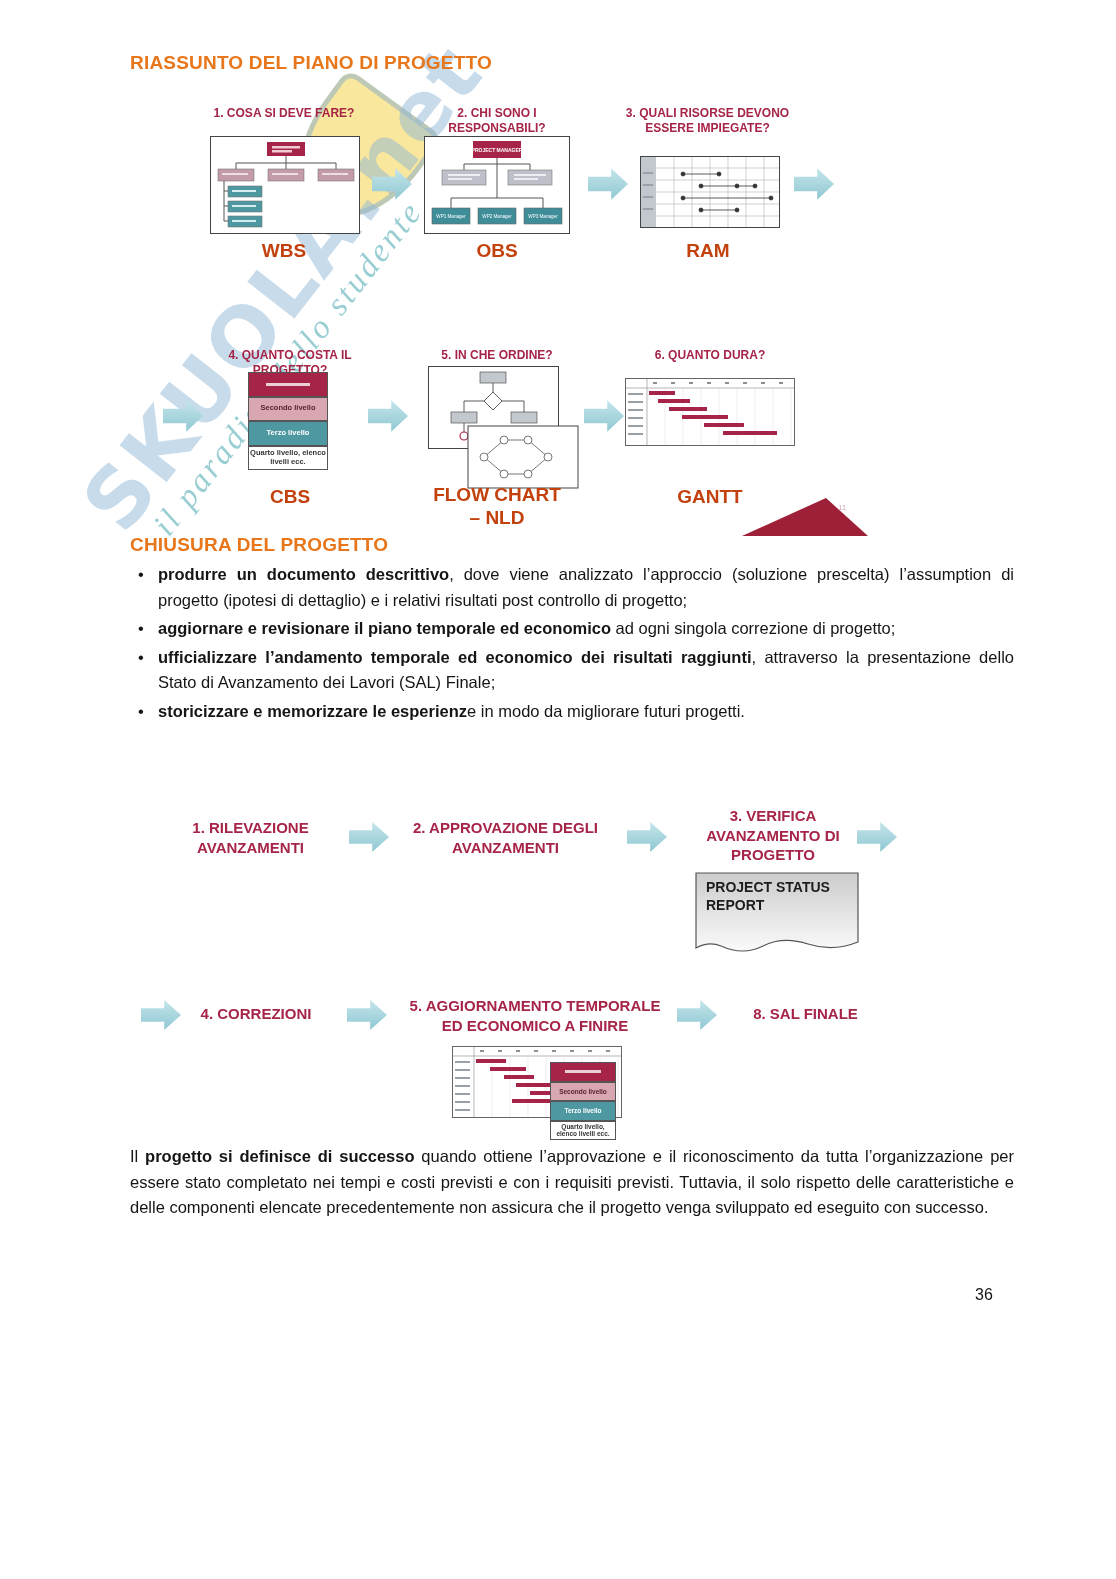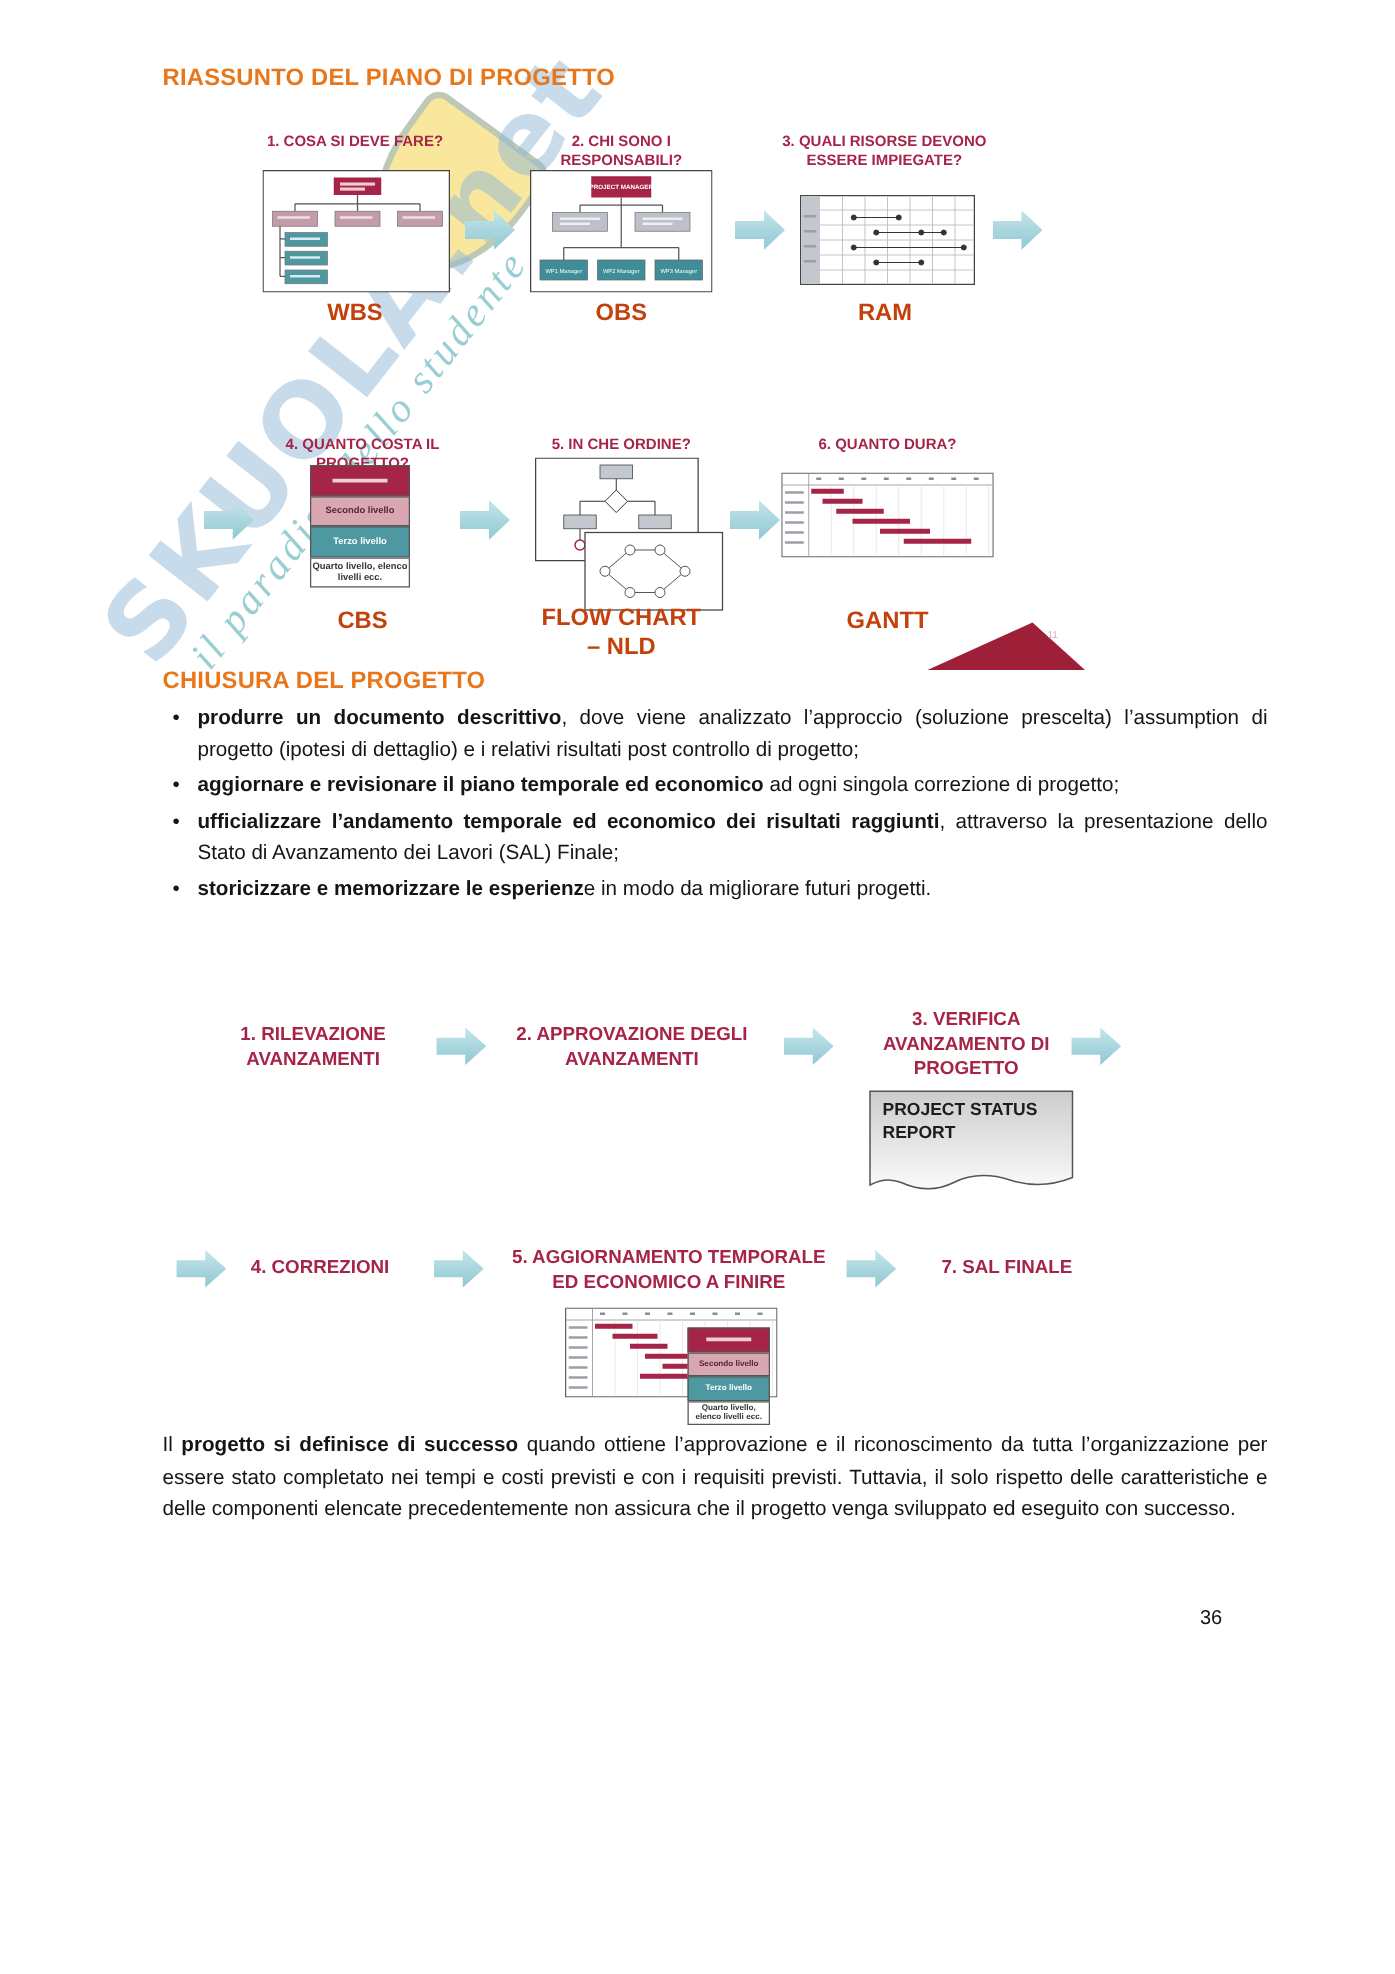--- a/index.html
+++ b/index.html
@@ -32,21 +32,21 @@
     color:rgba(70,165,175,0.55);white-space:nowrap;}
 
   
   .h-orange{color:var(--orange);font-size:19px;font-weight:700;margin:0 0 6px 0;letter-spacing:.2px;}
   .text-block p,.text-block li{font-size:16.5px;line-height:1.55;text-align:justify;margin:0;}
   .intro{margin:2px 0 4px 0 !important;}
   .bullets{list-style:none;margin:2px 0 0 0;padding:0;}
   .bullets li{position:relative;padding-left:28px;margin-bottom:3px;}
   .bullets li::before{content:"\2022";position:absolute;left:8px;top:0;}
   .success-p{margin-top:2px !important;}
-  .pagenum{font-size:16px;text-align:left;}
+  .pagenum{font-size:16px;text-align:center;}
 
   
   .q{color:var(--red);font-weight:700;font-size:12px;line-height:1.25;text-align:center;margin-top:12px;}
   .lbl{color:#c2410c;font-weight:700;font-size:19px;line-height:1.2;text-align:center;white-space:pre-line;}
   .step{color:var(--red);font-weight:700;font-size:15px;line-height:1.3;text-align:center;}
 
   
   .arrow{background:linear-gradient(180deg,#c8e7ec 0%,#8cc6d1 100%);
     clip-path:polygon(0% 30%,58% 30%,58% 6%,100% 50%,58% 94%,58% 70%,0% 70%);}
 
@@ -337,21 +337,21 @@
         <path d="M3,3 H165 V72 Q140,82 115,74 Q90,66 70,76 Q50,86 28,76 Q16,71 3,78 Z" fill="url(#docg)" stroke="#555" stroke-width="1.2"></path>
       </svg>
       <div class="psr-text">PROJECT STATUS REPORT</div>
     </div>
 
     <div class="arrow abs" style="left:141px;top:998px;width:40px;height:34px"></div>
     <div class="step abs" style="left:186px;top:1004px;width:140px">4. CORREZIONI</div>
     <div class="arrow abs" style="left:347px;top:998px;width:40px;height:34px"></div>
     <div class="step abs" style="left:404px;top:996px;width:262px">5. AGGIORNAMENTO TEMPORALE ED ECONOMICO A FINIRE</div>
     <div class="arrow abs" style="left:677px;top:998px;width:40px;height:34px"></div>
-    <div class="step abs" style="left:733px;top:1004px;width:145px">7. SAL FINALE</div>
+    <div class="step abs" style="left:733px;top:1004px;width:145px">8. SAL FINALE</div>
 
     <svg class="abs" style="left:452px;top:1046px" width="170" height="72" viewBox="0 0 170 72">
       <rect x="0.5" y="0.5" width="169" height="71" fill="#fff" stroke="#666"></rect>
       <line x1="22" y1="1" x2="22" y2="71" stroke="#999" stroke-width="0.7"></line>
       <line x1="1" y1="10" x2="169" y2="10" stroke="#999" stroke-width="0.7"></line>
       <g stroke="#e2e2e2" stroke-width="0.6">
         <line x1="40" y1="10" x2="40" y2="71"></line>
           <line x1="58" y1="10" x2="58" y2="71"></line>
         <line x1="76" y1="10" x2="76" y2="71"></line>
           <line x1="94" y1="10" x2="94" y2="71"></line>

